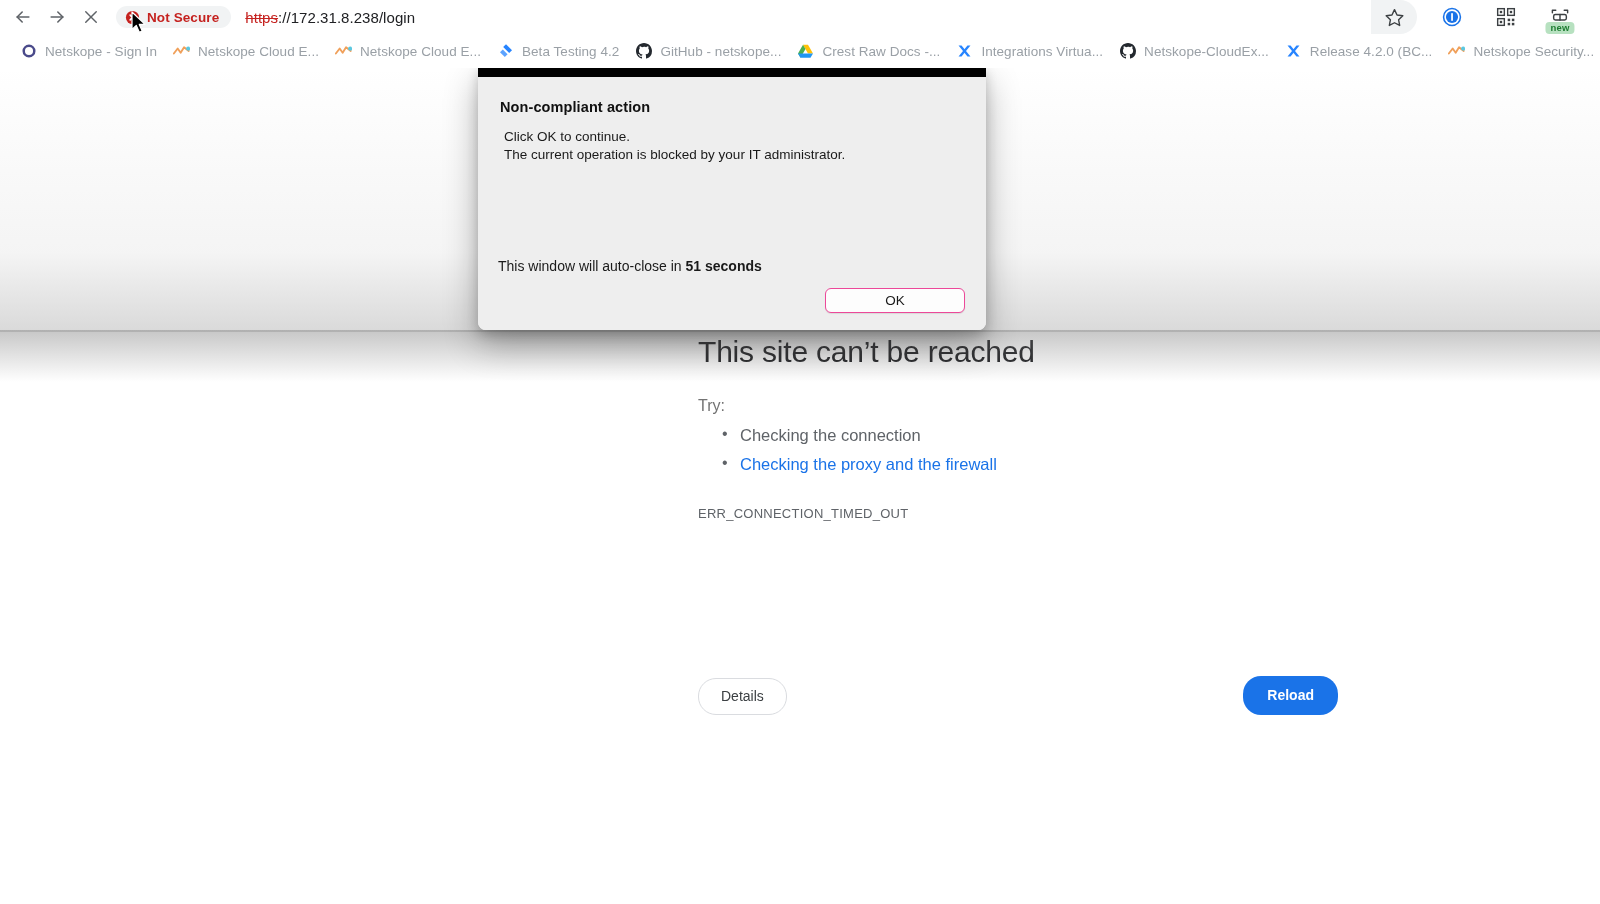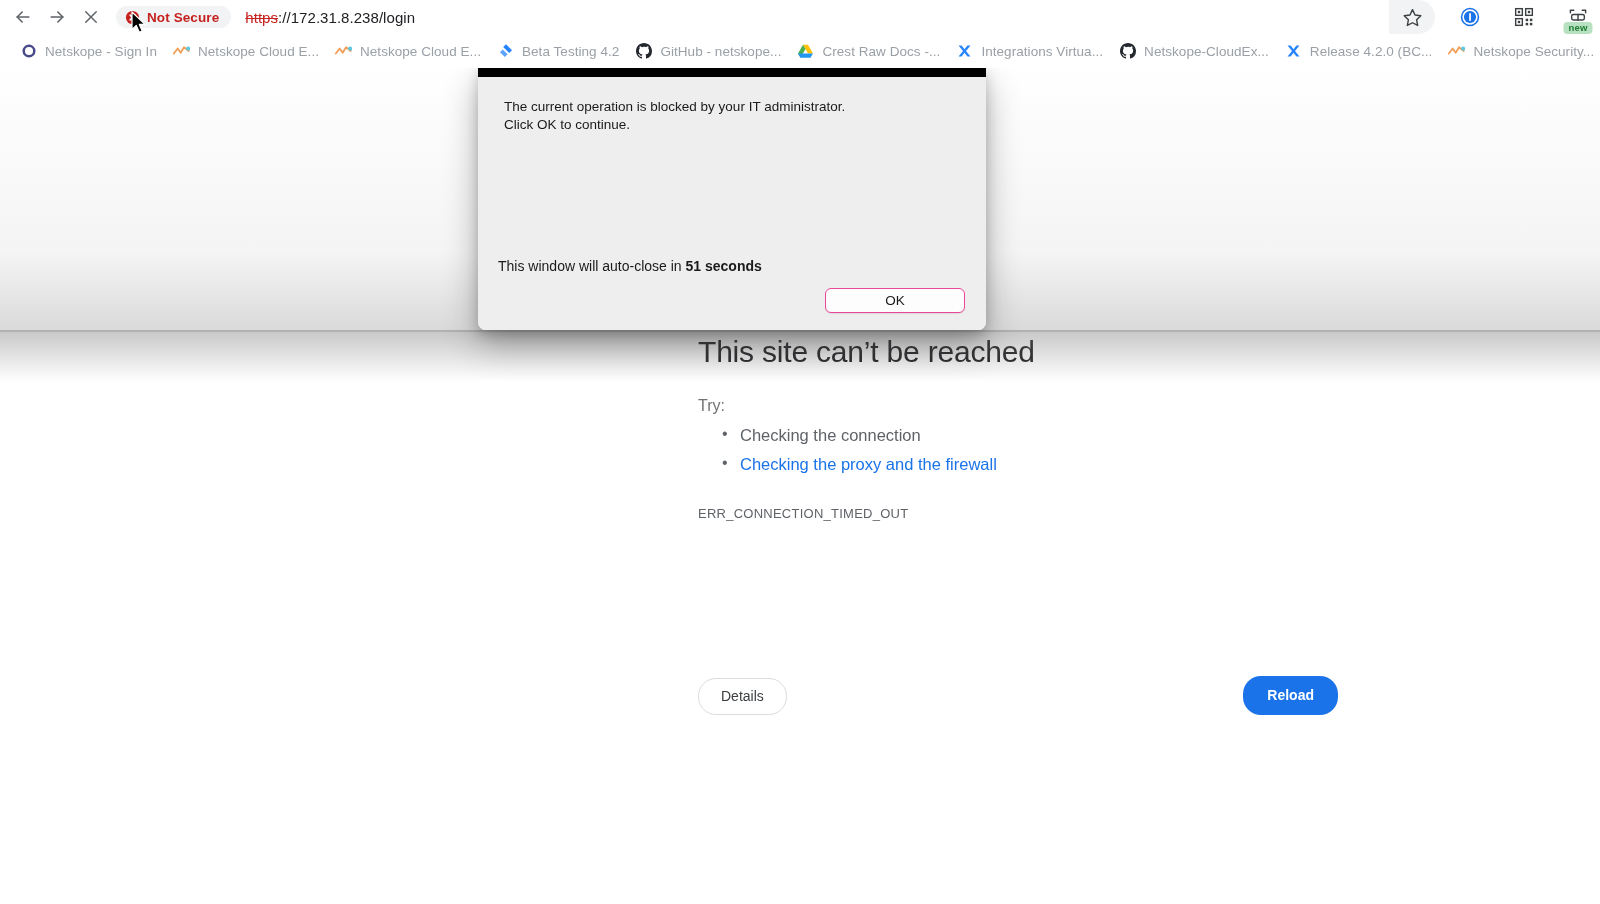--- a/index.html
+++ b/index.html
@@ -92,21 +92,21 @@
   .url-scheme {
     color: #c5221f;
     text-decoration: line-through;
   }
 
   .toolbar-right {
     display: flex;
     align-items: center;
     gap: 16px;
     flex: 0 0 auto;
-    padding-right: 3px;
+    padding-right: 21px;
   }
   .tb-icon {
     width: 38px;
     height: 34px;
     display: flex;
     align-items: center;
     justify-content: center;
     position: relative;
   }
   .star-wrap {
@@ -604,23 +604,24 @@
     </div>
   </div>
 
   <div class="dialog-cast-shadow-mask"></div>
   <div class="dialog-cast-shadow"></div>
 
   <div class="dialog-shadow"></div>
   <div class="dialog">
     <div class="dialog-titlebar"></div>
     <div class="dialog-body">
+      <div class="dialog-heading">Non-compliant action</div>
       <div class="dialog-message">
+        <div>Click OK to continue.</div>
         <div>The current operation is blocked by your IT administrator.</div>
-        <div>Click OK to continue.</div>
       </div>
       <div class="dialog-autoclose">
         <span>This window will auto-close in </span><b>51 seconds</b>
       </div>
       <button class="dialog-ok">OK</button>
     </div>
   </div>
 
   <svg class="cursor" width="17" height="24" viewBox="0 0 17 24">
     <path d="M1 1 L1 18.5 L5.3 14.4 L8.3 21.3 L11.2 20.1 L8.3 13.4 L14 13.4 Z" fill="#000000" stroke="#ffffff" stroke-width="1.2" stroke-linejoin="round"></path>

